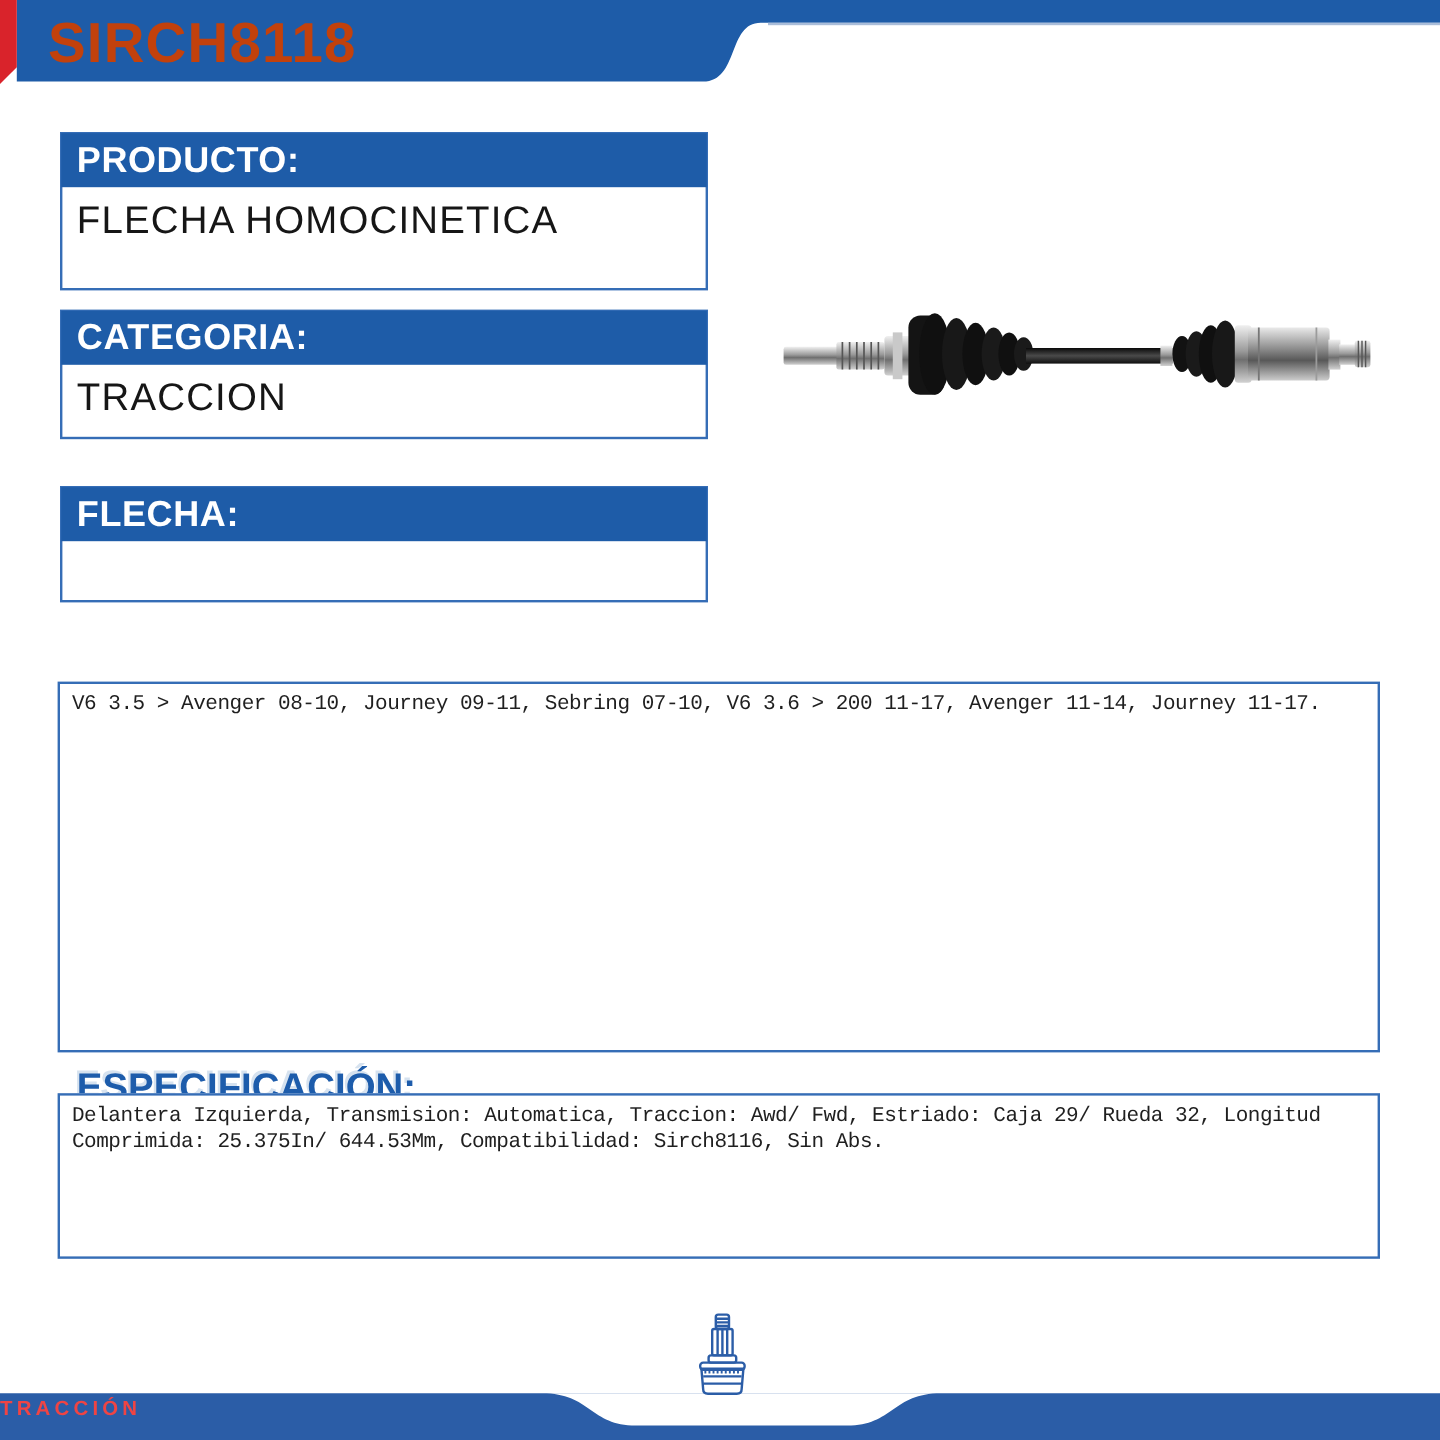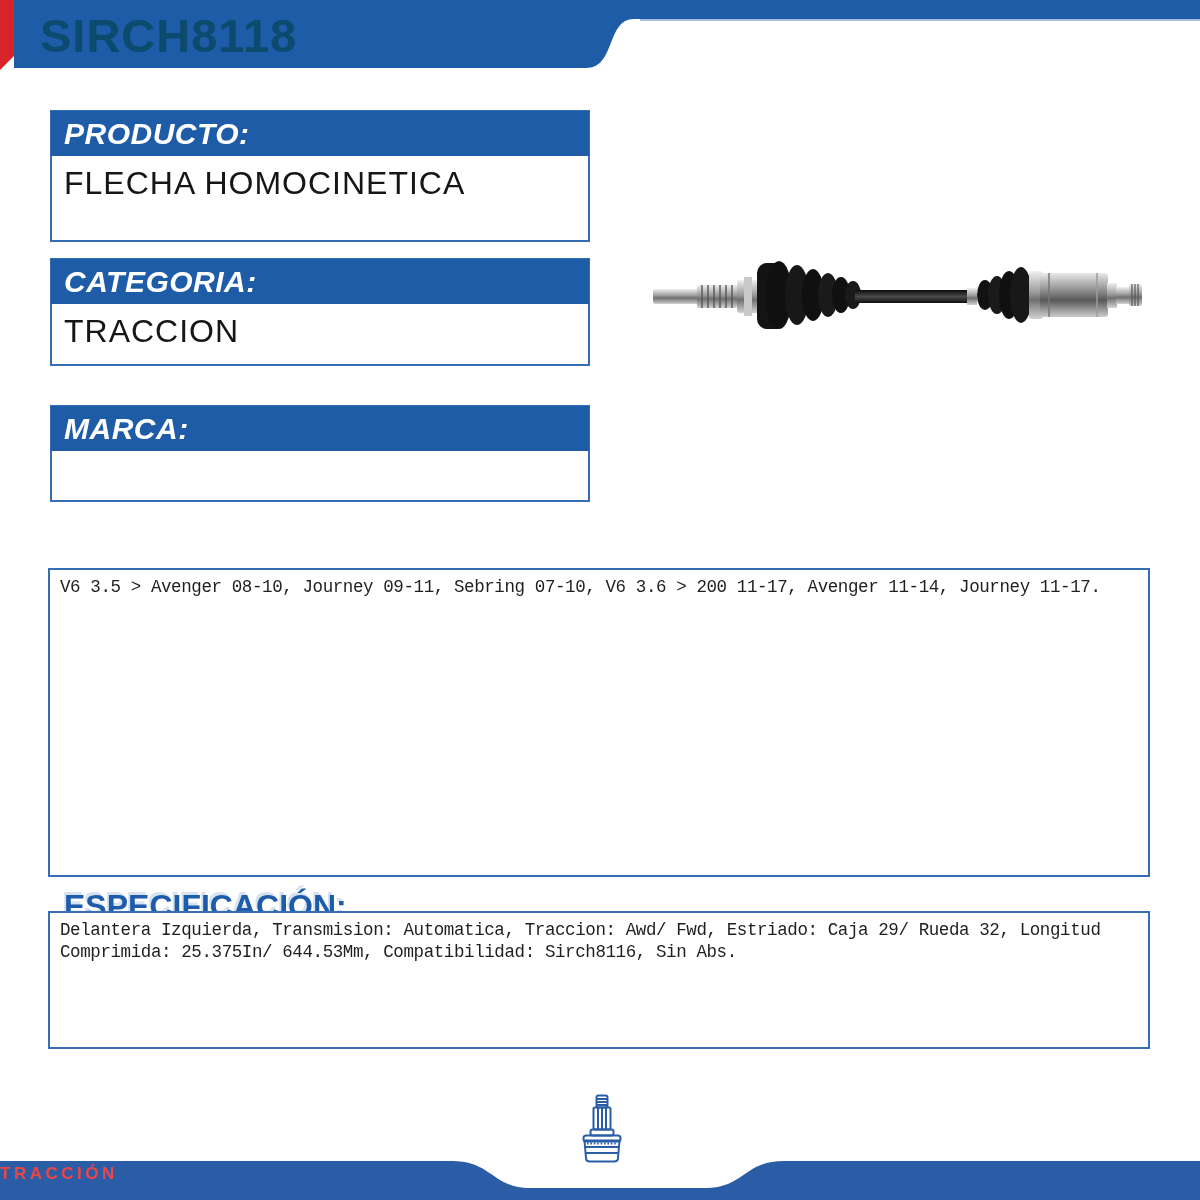--- a/index.html
+++ b/index.html
@@ -4,31 +4,30 @@
 <style>
   html,body{margin:0;padding:0;background:#ffffff;}
   .page{
     position:relative;width:1200px;height:1200px;background:#ffffff;
     font-family:"Liberation Sans", sans-serif;overflow:hidden;
   }
   
   .header-svg{position:absolute;left:0;top:0;}
   .part-number{
     position:absolute;left:40px;top:8px;width:560px;height:52px;
-    color:#0c4a6e;font-size:47px;font-weight:bold;letter-spacing:1px;
+    color:#c2410c;font-size:47px;font-weight:bold;letter-spacing:1px;
   }
   
   .info-box{
     position:absolute;left:50px;width:540px;
     border:2px solid #356db6;box-sizing:border-box;background:#ffffff;
   }
   .info-box .bar{
     height:45px;background:#1e5ca8;display:flex;align-items:center;
     margin:-1px -1px 0 -1px;
-    font-style:italic;
   }
   .info-box .bar .label{
     color:#ffffff;font-size:30px;font-weight:bold;letter-spacing:0.5px;
     padding-left:13px;white-space:nowrap;
   }
   .info-box .value{
     color:#161616;font-size:32px;letter-spacing:1px;
     padding:9px 12px 0 12px;white-space:nowrap;
   }
   #box-producto{top:110px;height:132px;}
@@ -83,21 +82,21 @@
 
   <div class="info-box" id="box-categoria">
     <div class="bar">
       <span class="label">CATEGORIA:</span>
     </div>
     <div class="value">TRACCION</div>
   </div>
 
   <div class="info-box" id="box-marca">
     <div class="bar">
-      <span class="label">MARCA:</span>
+      <span class="label">FLECHA:</span>
     </div>
   </div>
 
   <svg class="photo" width="500" height="96" viewBox="0 0 500 96">
     <defs>
       <linearGradient id="gMetal" x1="0" y1="0" x2="0" y2="1">
         <stop offset="0" stop-color="#f0f0f0"></stop>
           <stop offset="0.45" stop-color="#9a9a9a"></stop>
         <stop offset="0.6" stop-color="#6f6f6f"></stop>
           <stop offset="1" stop-color="#d2d2d2"></stop>

